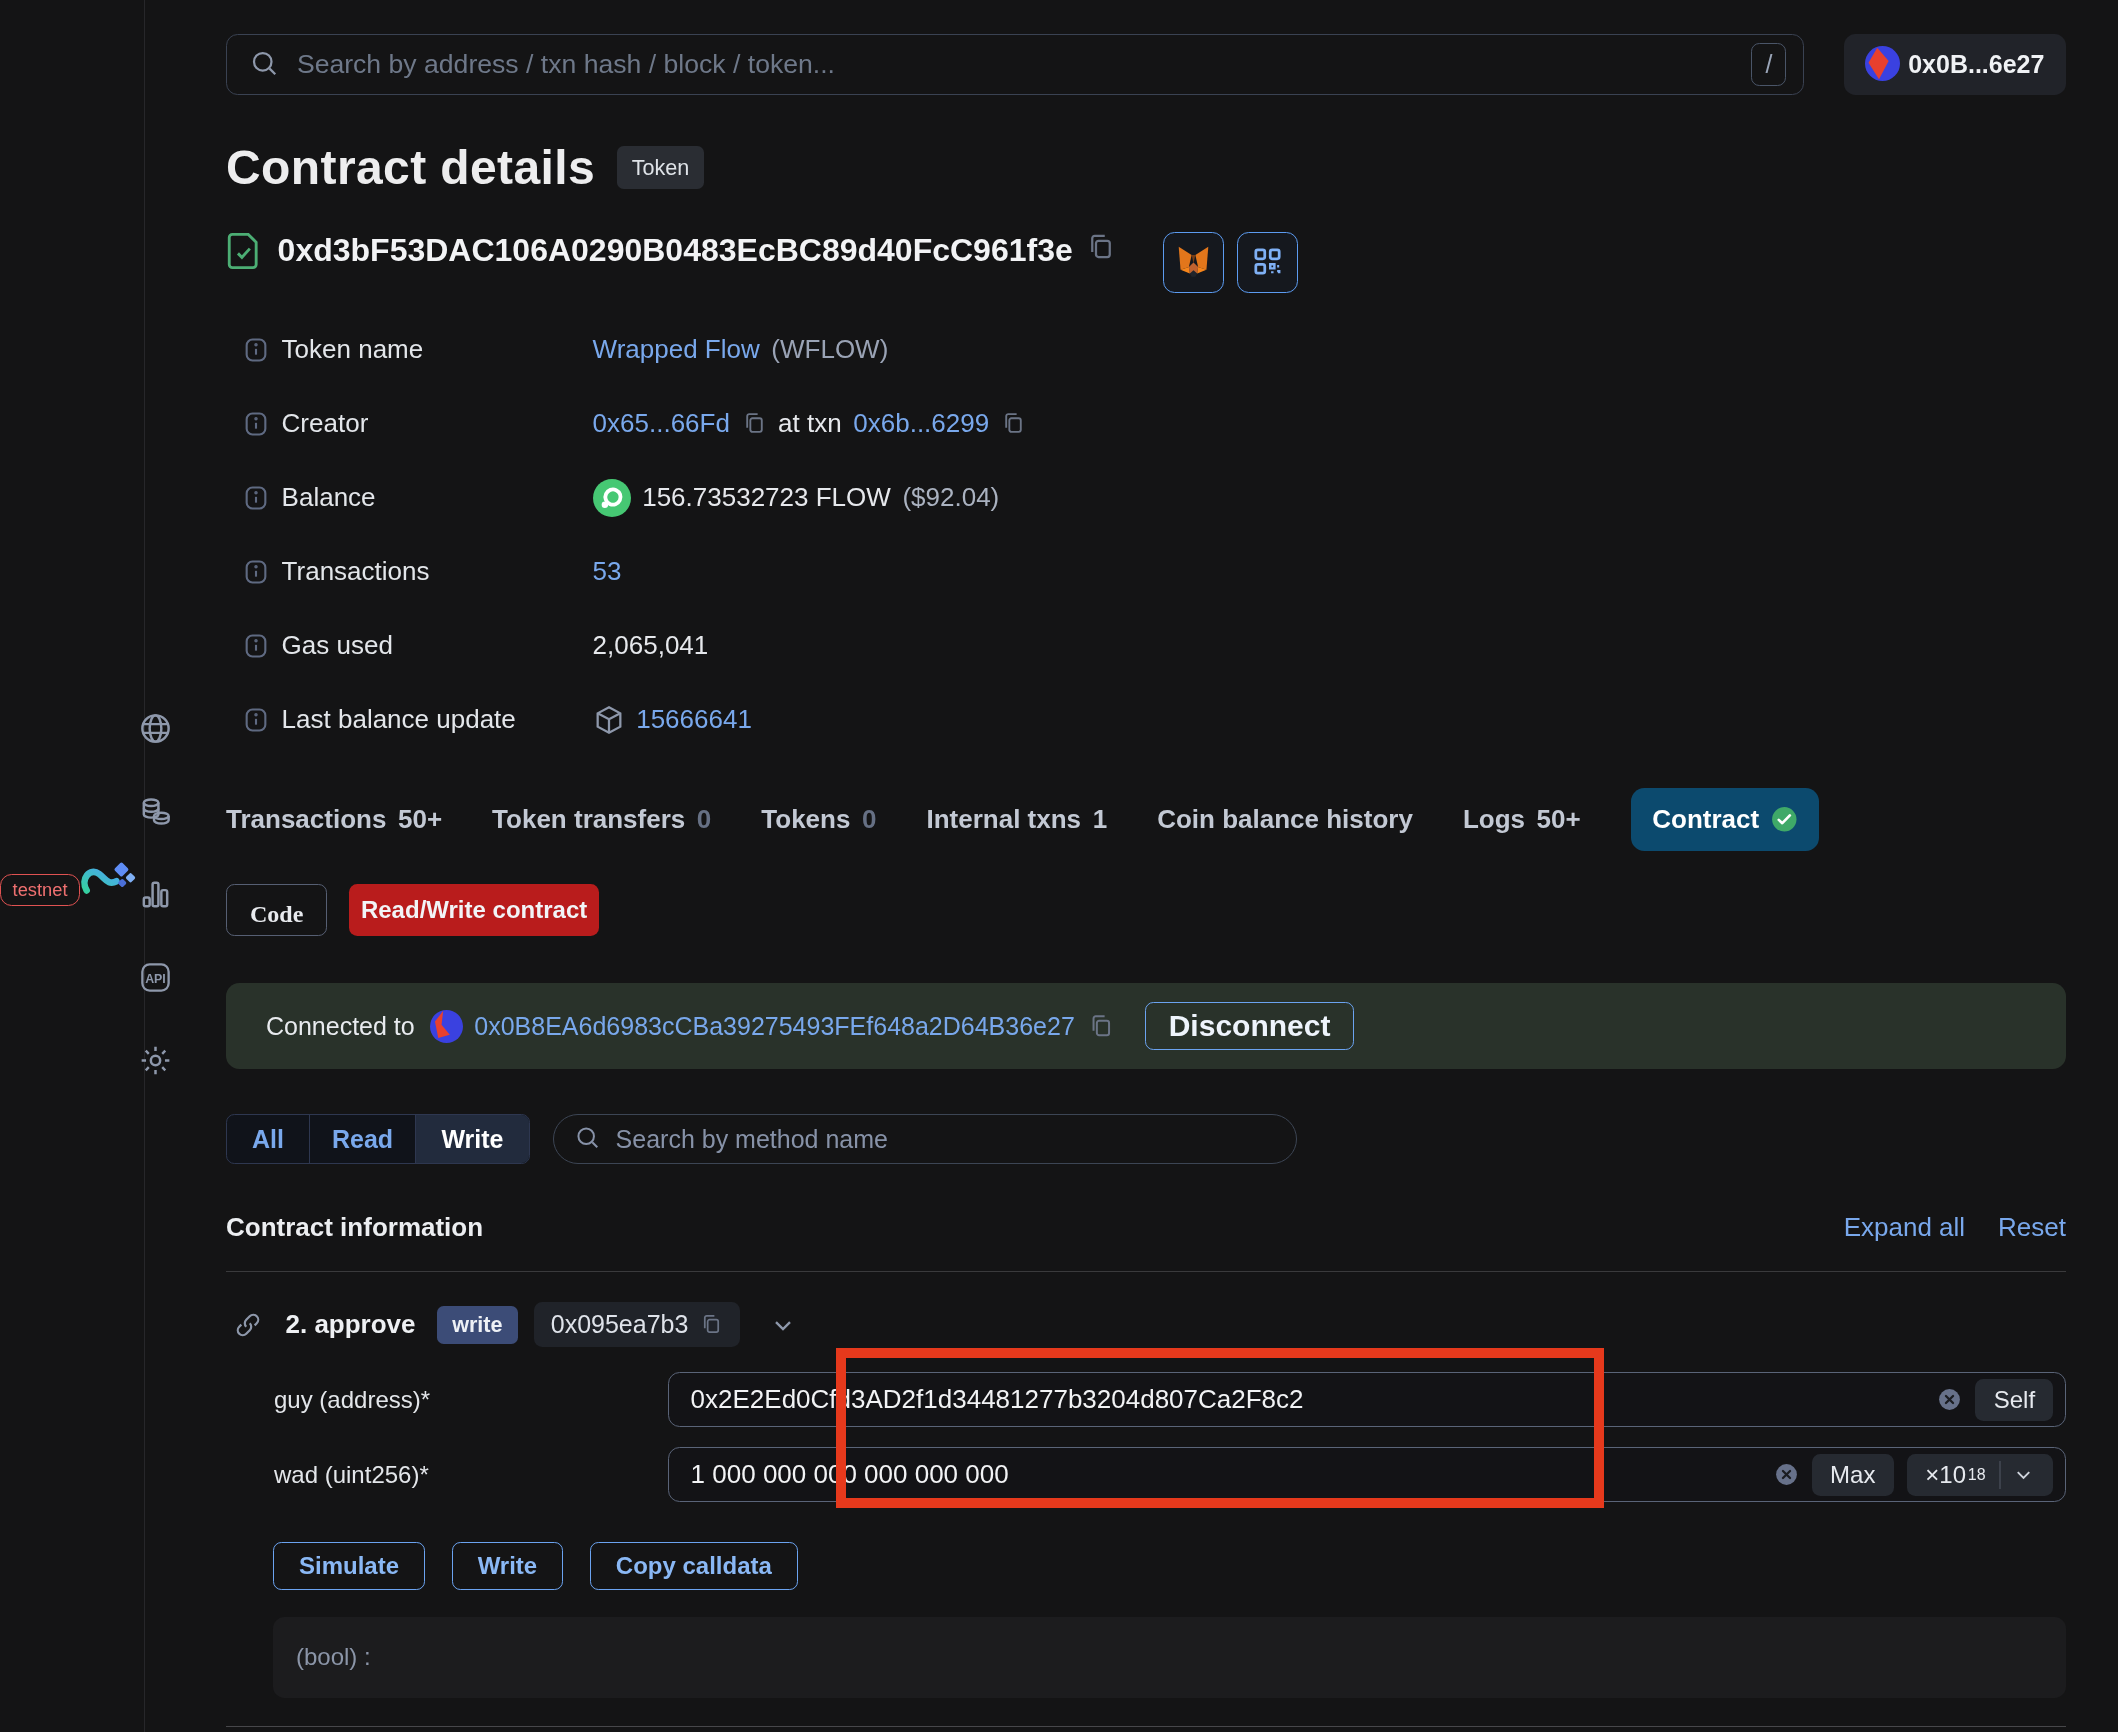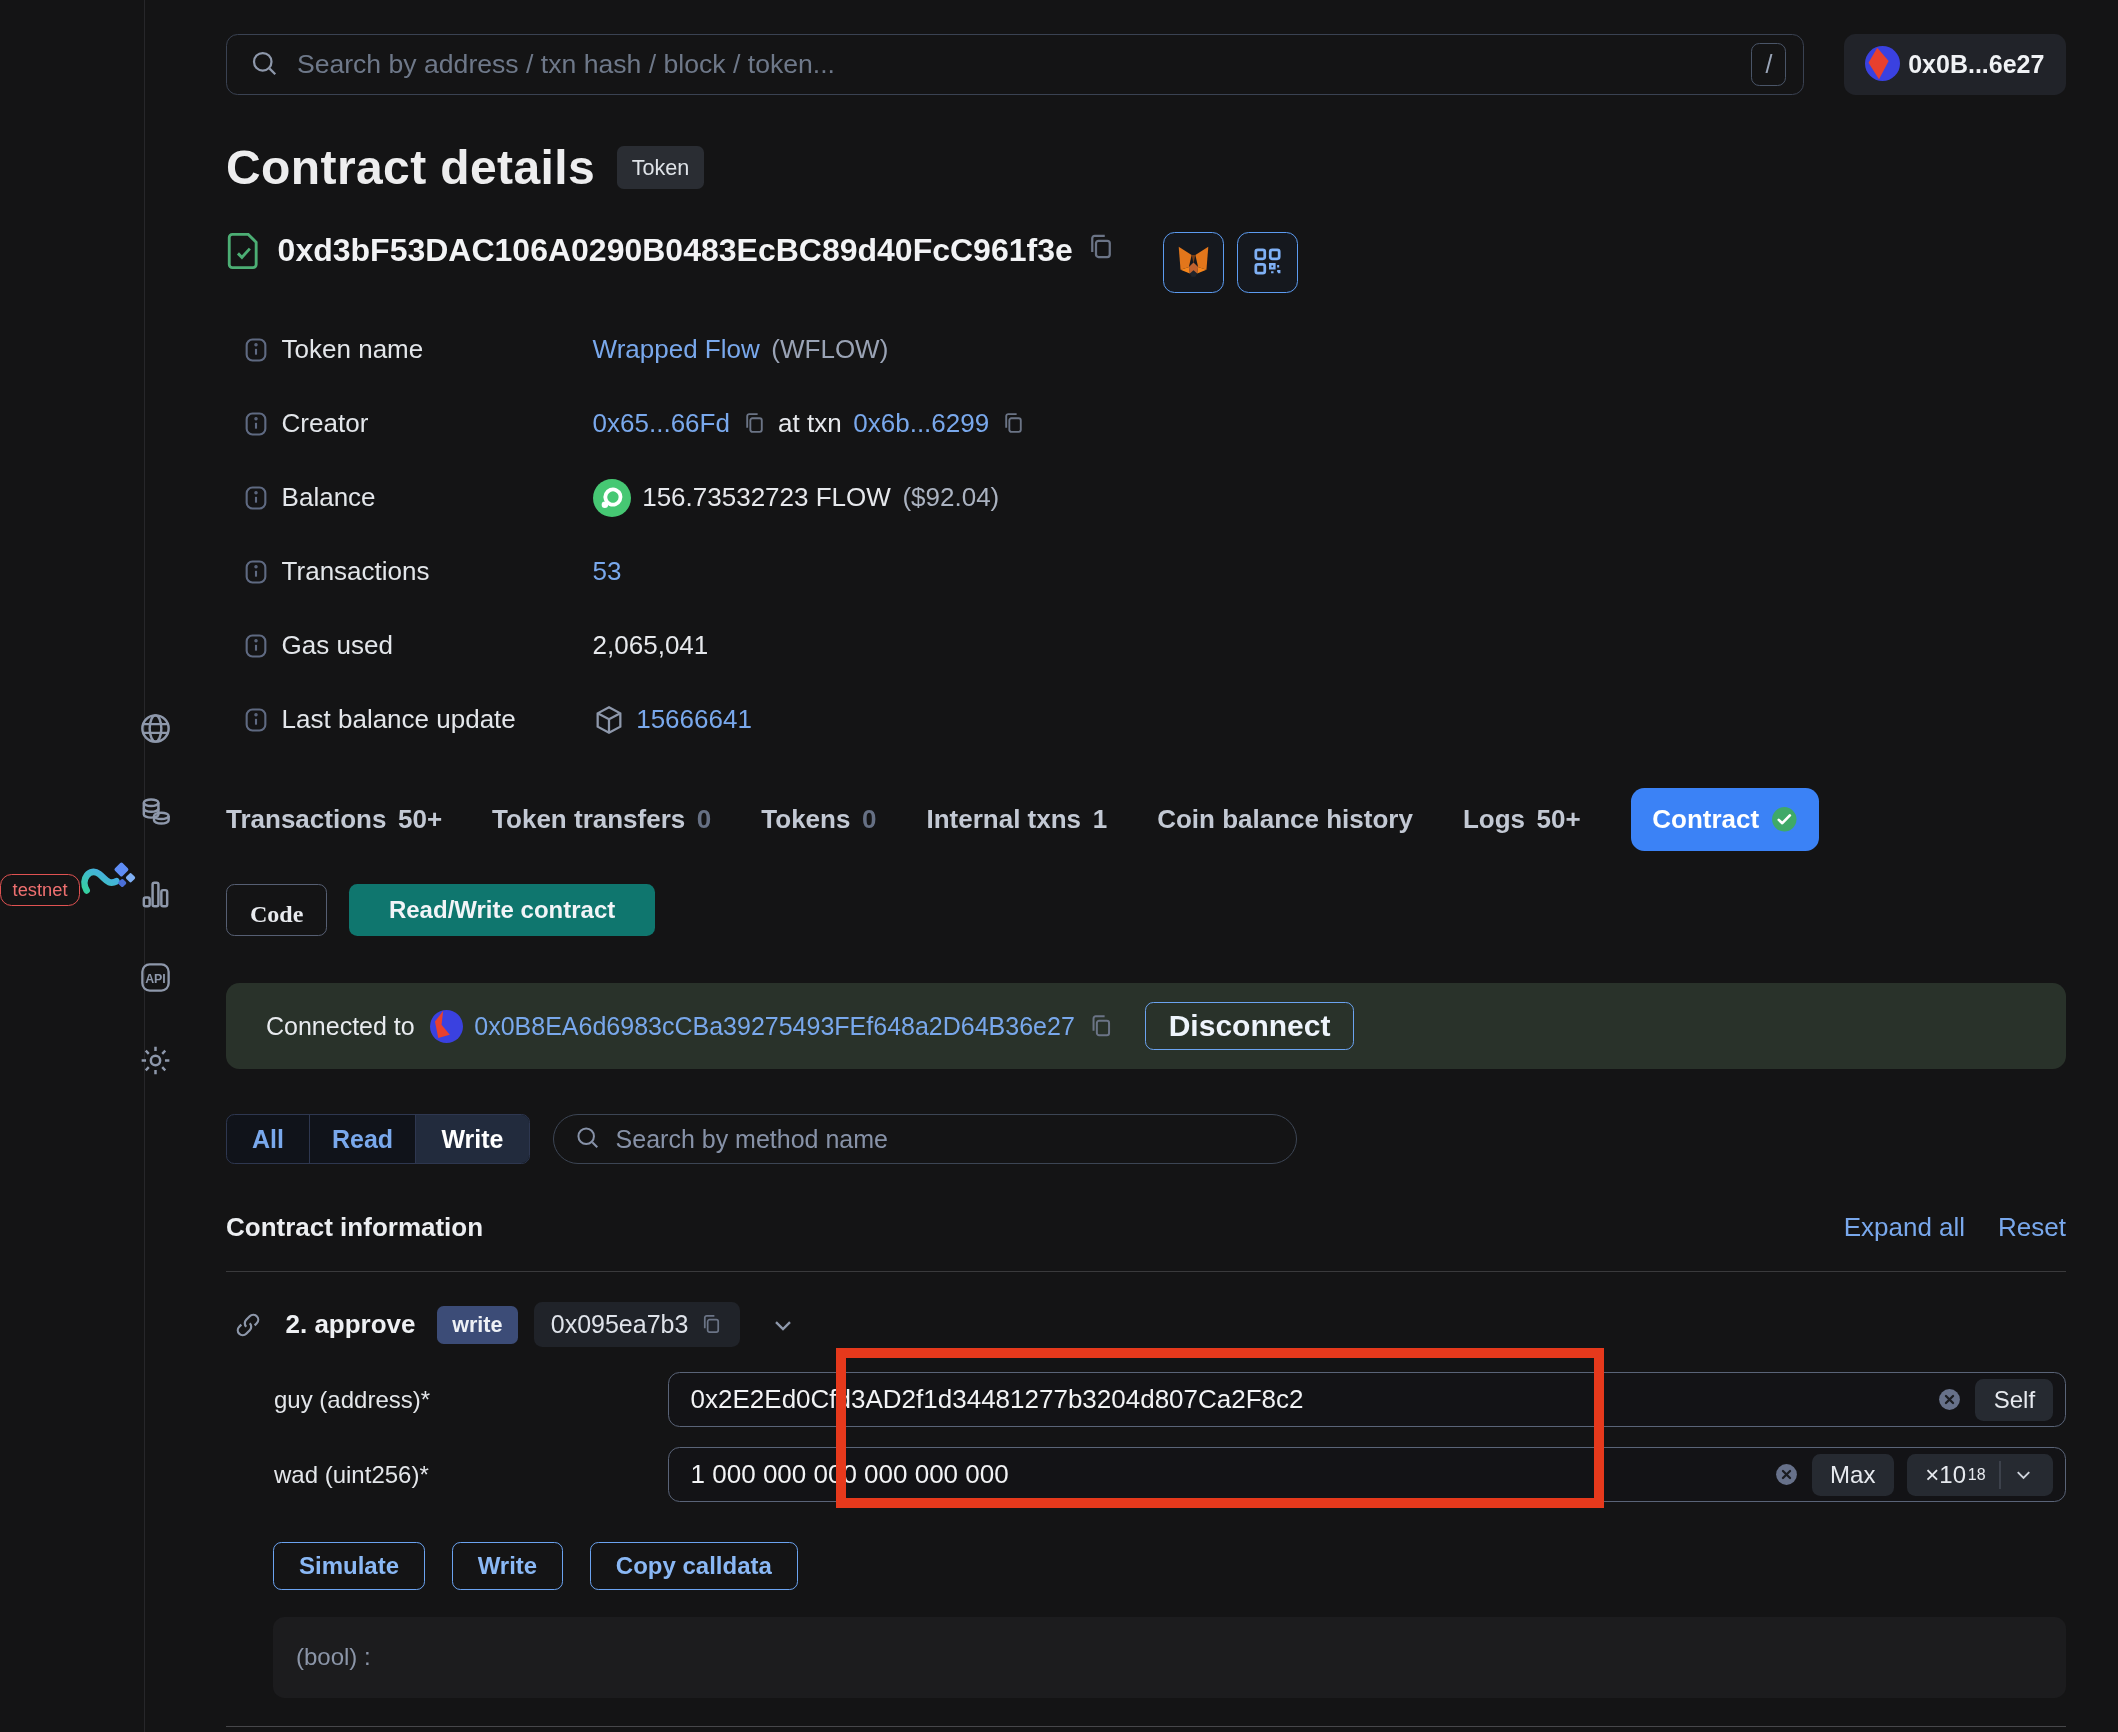--- a/index.html
+++ b/index.html
@@ -50,26 +50,26 @@
   .info-val{ display:flex; align-items:center; gap:11.6px; color:#e6e8ec; }
   a.link{ color:#79a8ec; text-decoration:none; cursor:pointer; }
   .muted{ color:#9aa3b5; }
   .dim{ color:#aab2c0; }
 
   .tabs{ margin-top:50px; display:flex; align-items:center; gap:50px; }
   .tab{ background:none; border:none; color:#c3c9d4; font-size:26px; font-weight:600; cursor:pointer;
         font-family:inherit; display:flex; align-items:center; gap:11.6px; height:63px;}
   .tab .cnt{ font-weight:600; }
   .tab .cnt.m0{ color:#667084; }
-  .tab.active{ background:#3b82f6; border-radius:13.3px; padding:0 21.6px; color:#ffffff; }
+  .tab.active{ background:#0c4a6e; border-radius:13.3px; padding:0 21.6px; color:#ffffff; }
 
   .subtabs{ margin-top:33px; display:flex; gap:21.6px; }
   .pill-btn{ height:52px; border-radius:8.3px; font-size:24px; font-weight:600; font-family:inherit; cursor:pointer;}
   .pill-btn.ghost{ background:transparent; border:1.7px solid #565f73; color:#e8eaee; padding:16px 23px;font-family:Liberation Serif, serif; }
-  .pill-btn.solid{ background:#0f766e; border:none; color:#f2f4f7; padding:0 40px;text-align:center; }
+  .pill-btn.solid{ background:#b91c1c; border:none; color:#f2f4f7; padding:0 12px;text-align:center; }
 
   .banner{ margin-top:47px; height:86px; background:#29322a; border-radius:13.3px; display:flex;
            align-items:center; padding:0 40px; }
   .banner .txt{ font-size:25px; color:#e8ebef; }
   .banner .b-addr{ font-size:25px; margin-left:11.6px; }
   .banner .avatar{ margin-left:15px; }
   .disconnect-btn{ margin-left:30px; height:48px; padding:0 23px; background:transparent; cursor:pointer;
                    border:1.7px solid #6ba3f0; border-radius:8.3px; color:#eef4fc; font-size:30px;
                    font-weight:600; font-family:inherit;}
 

